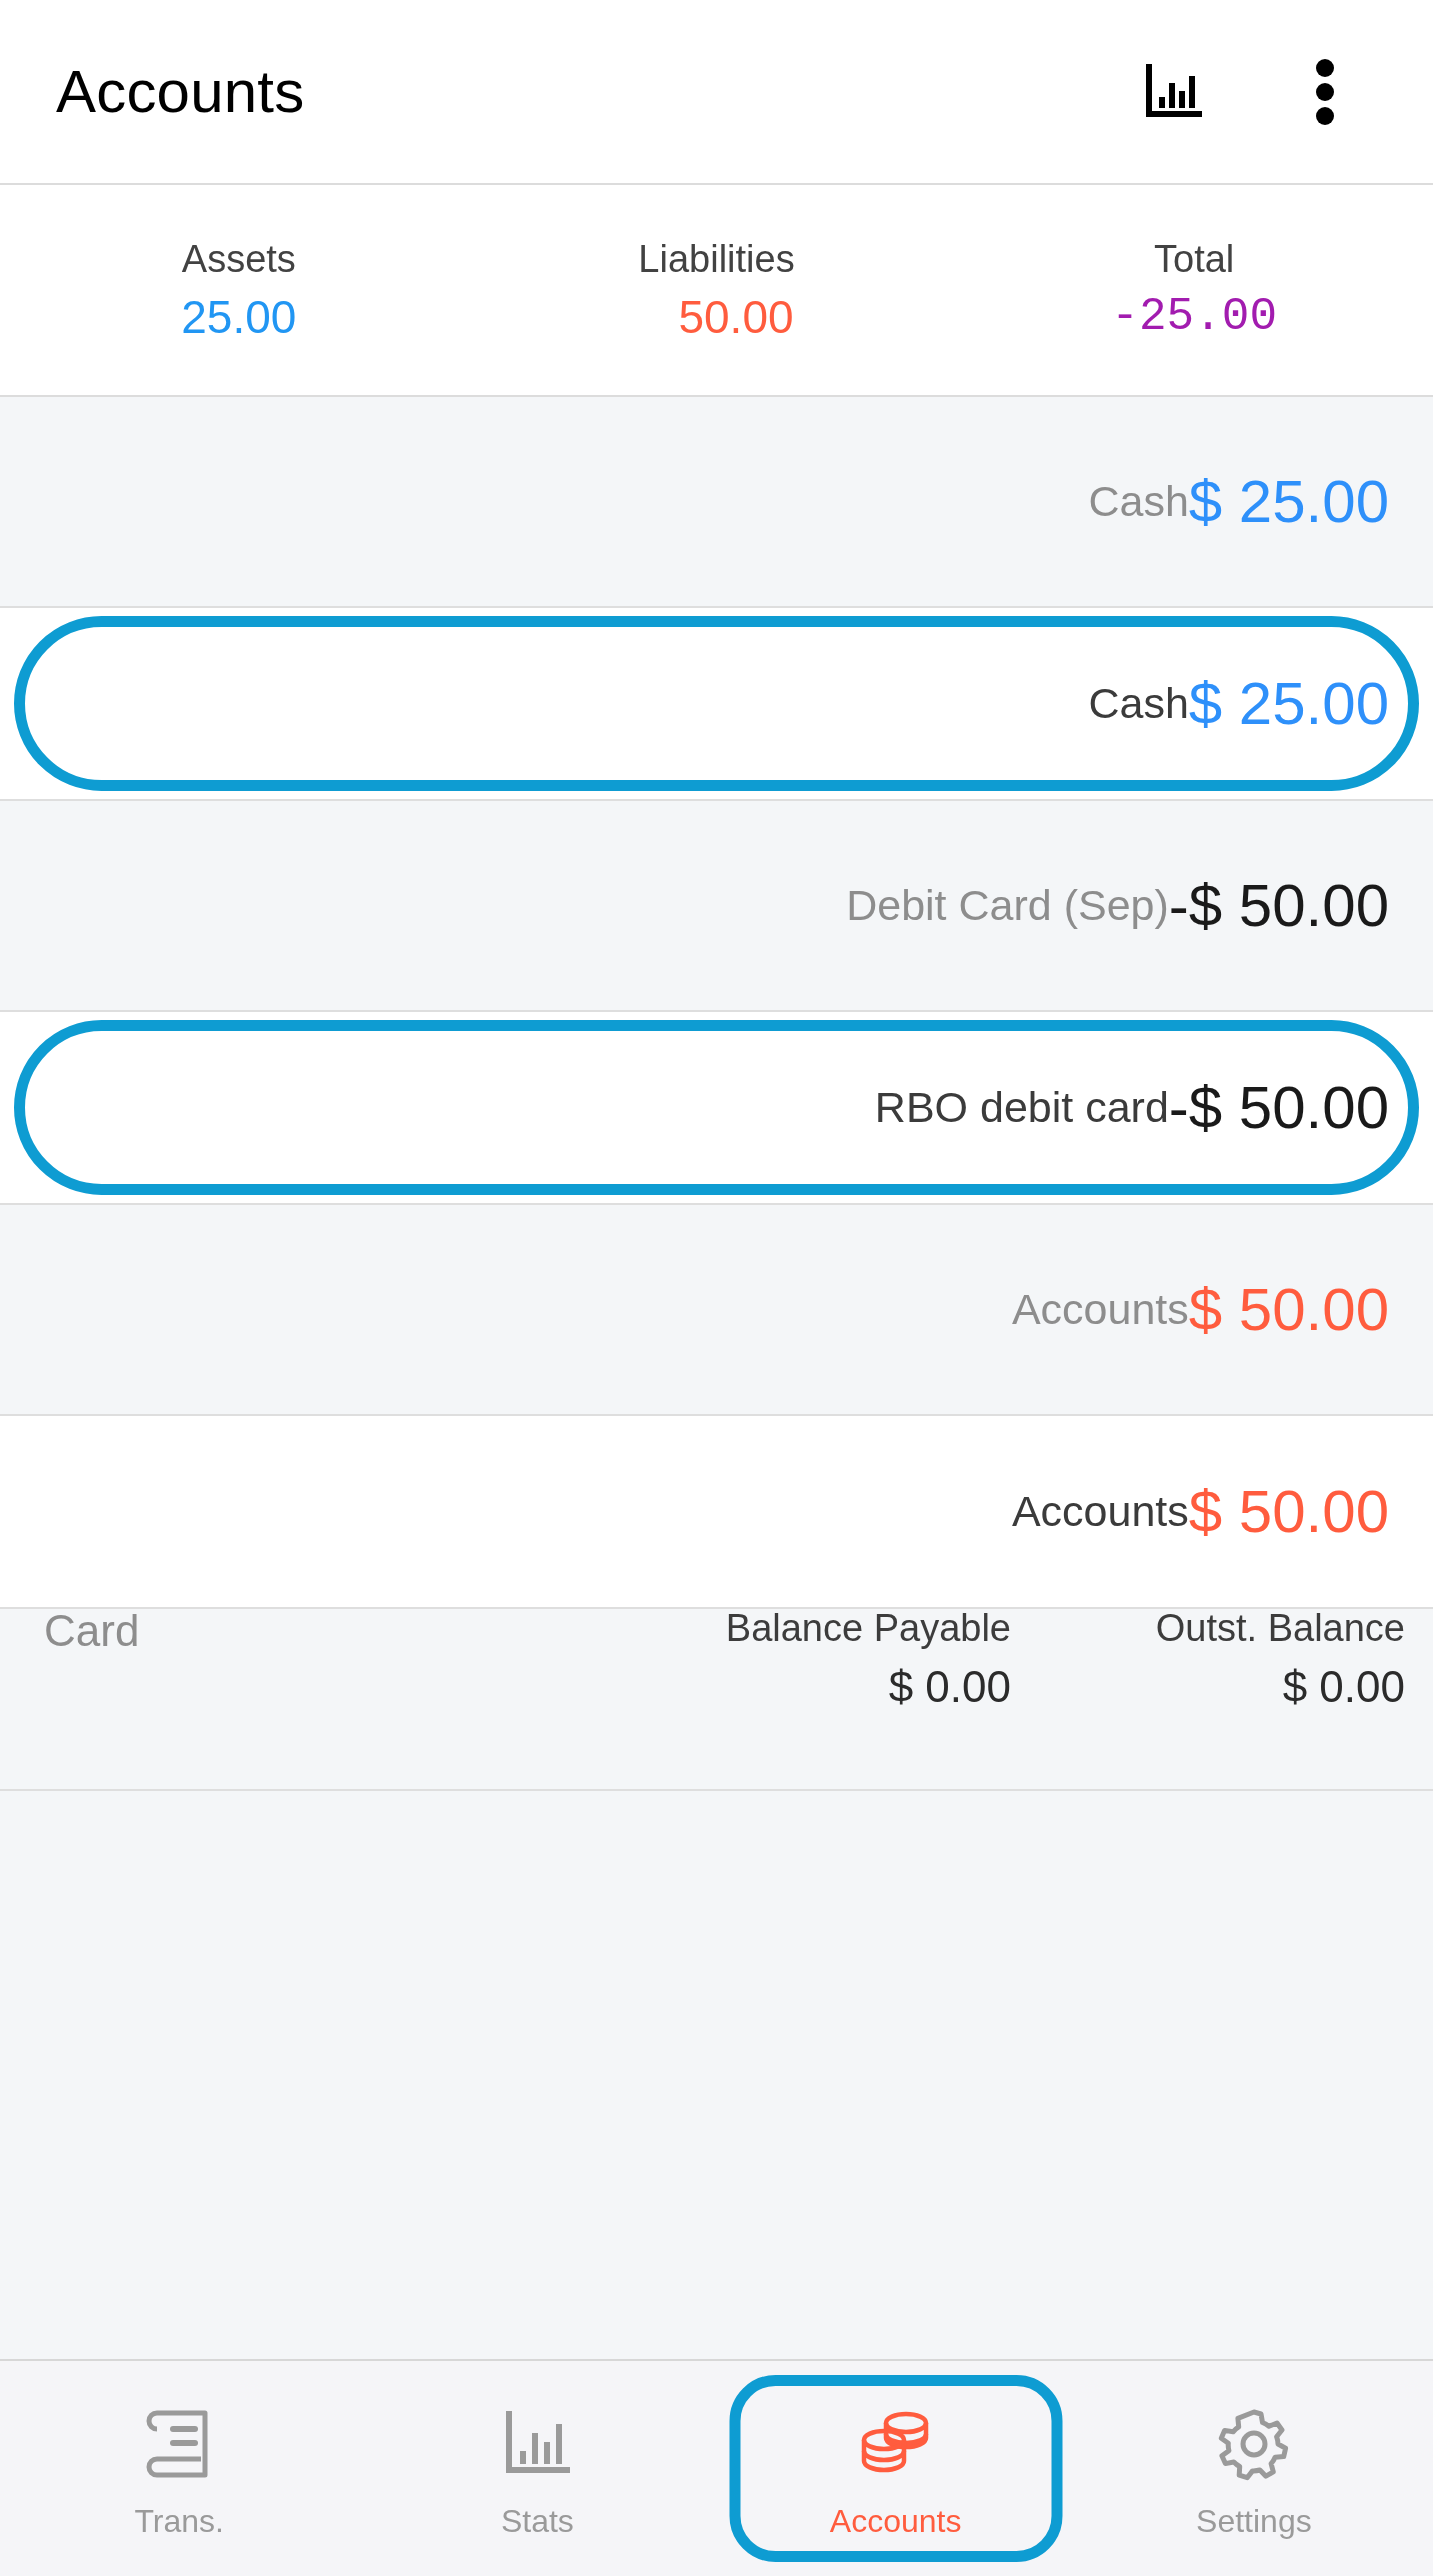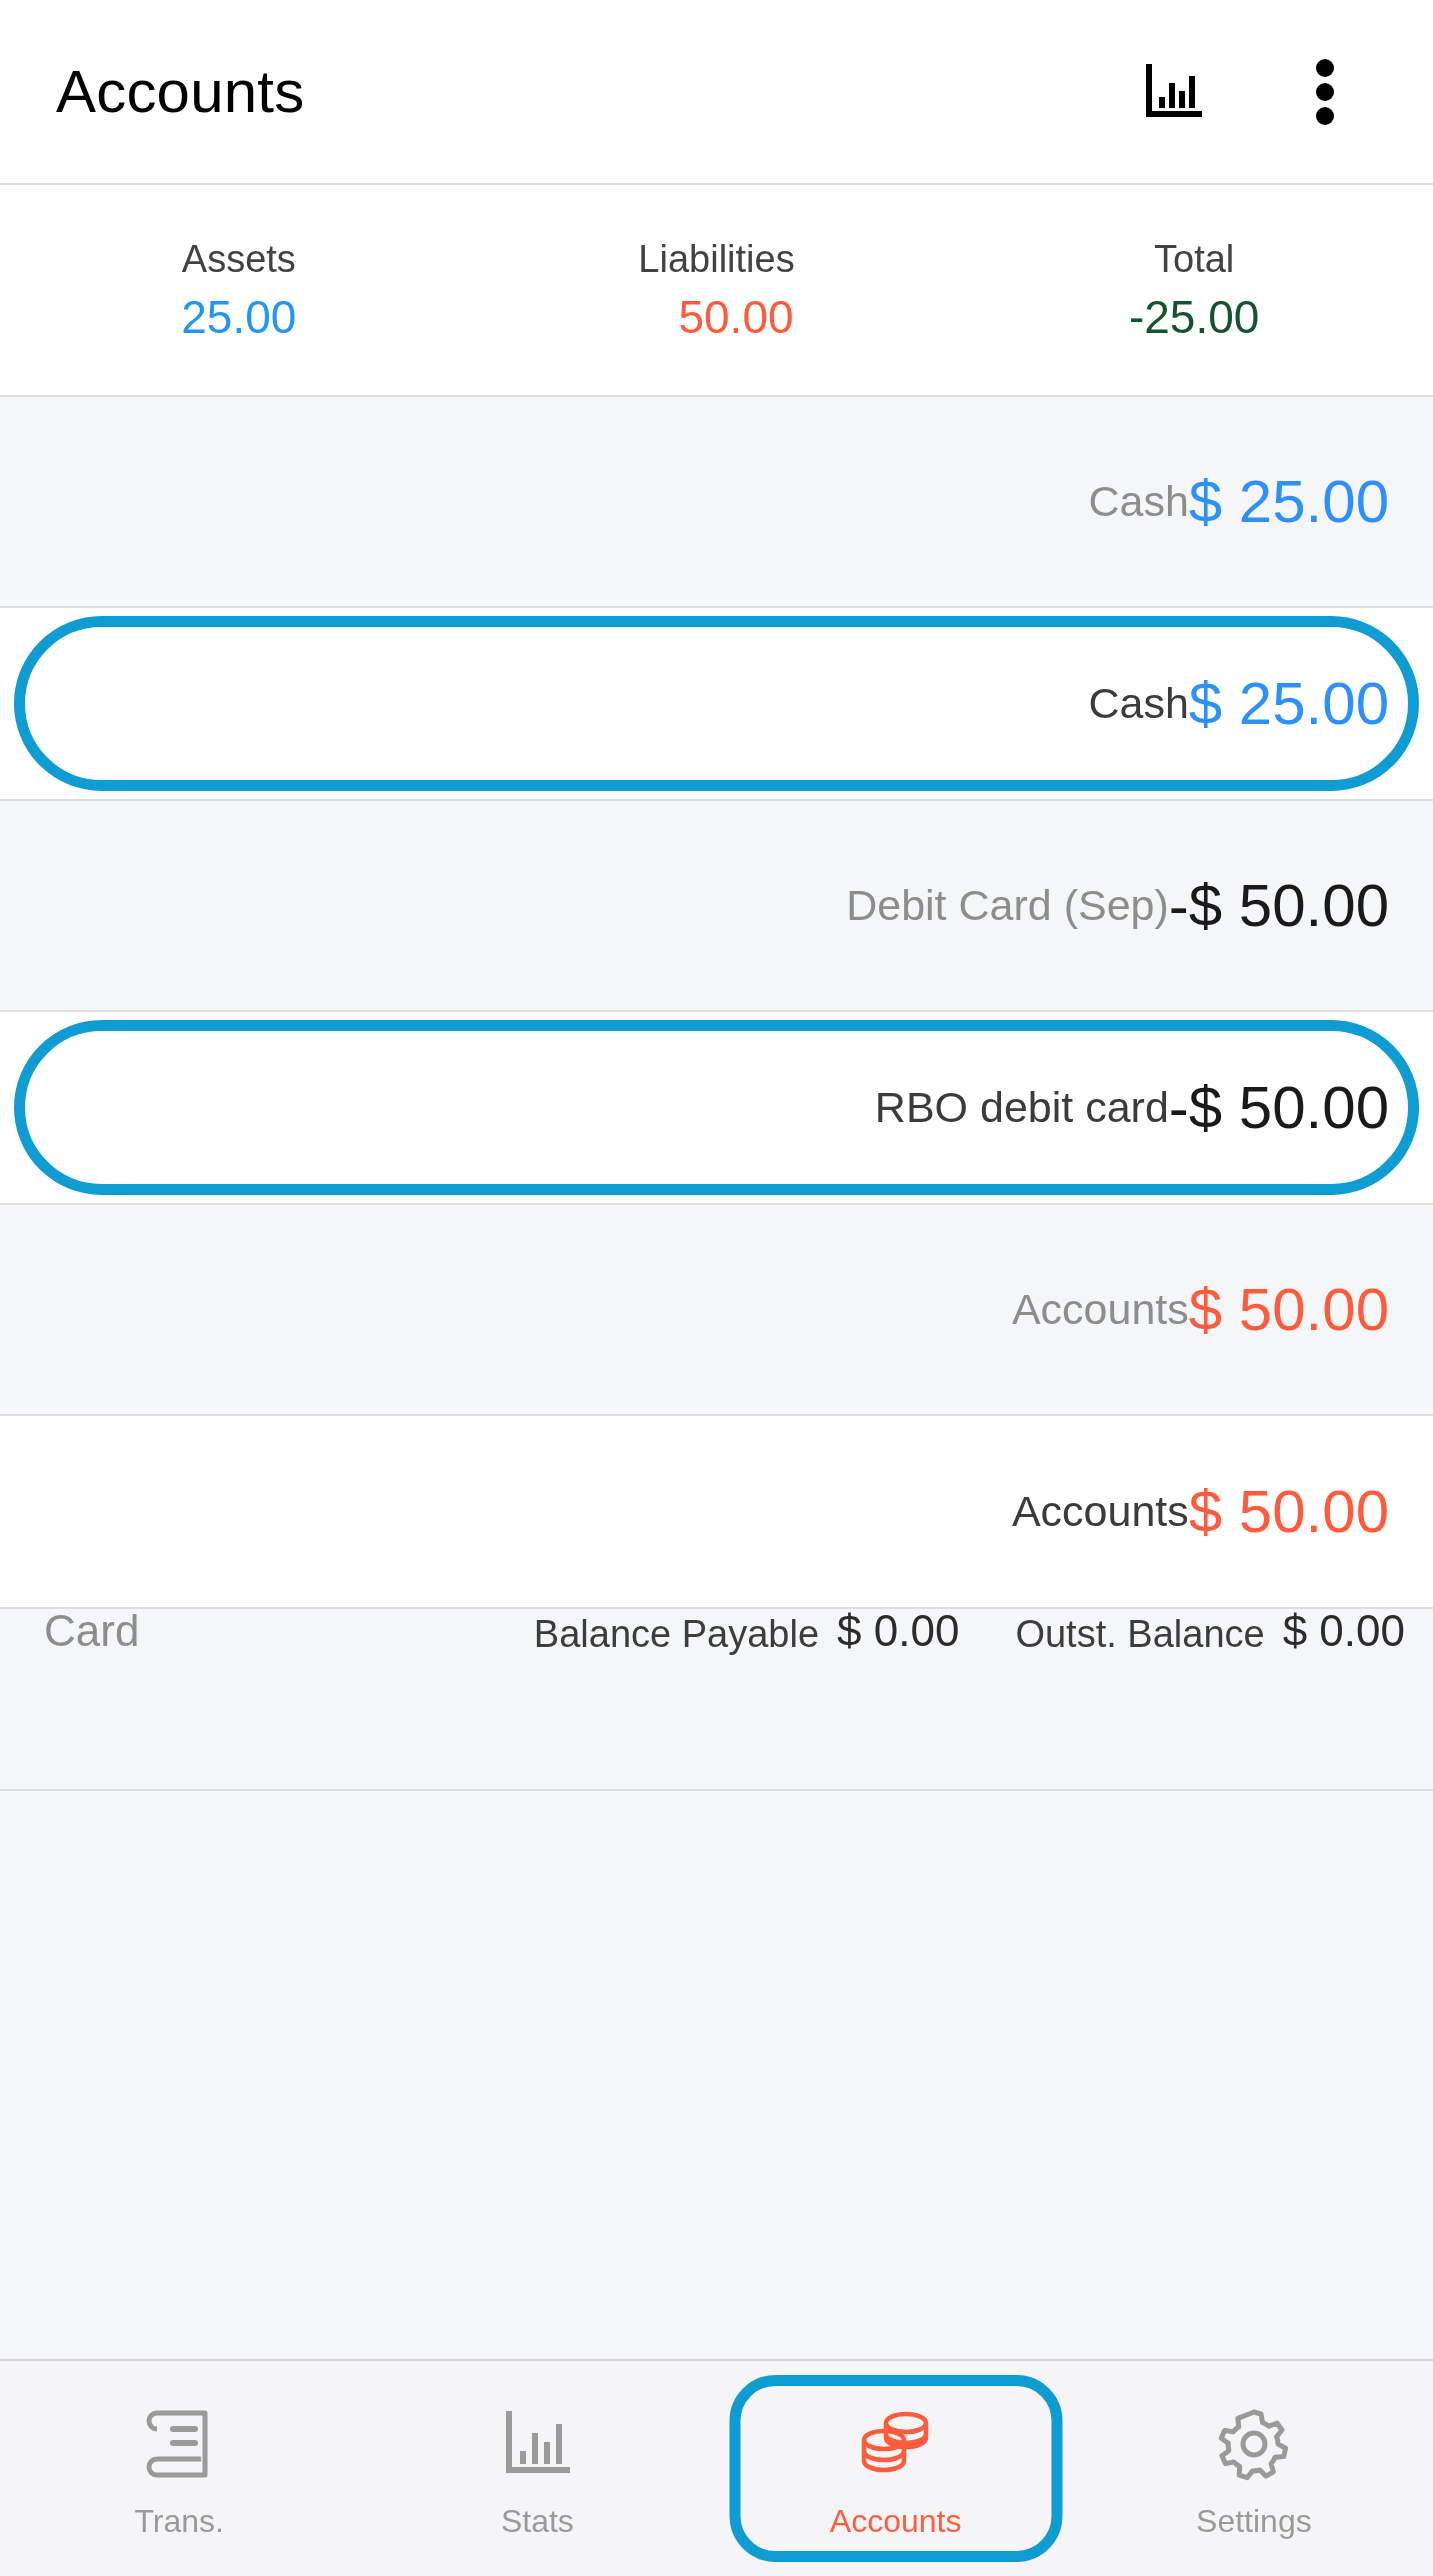--- a/index.html
+++ b/index.html
@@ -80,21 +80,21 @@
     color: #424242;
     line-height: 1;
   }
   .summary-value {
     font-size: 46px;
     line-height: 1;
     color: #000000;
   }
   .summary-value.assets    { color: #2196f3; }
   .summary-value.liabilities { color: #ff5c3e; margin-left: 39px; }
-  .summary-value.total     { color: #14532d; }
+  .summary-value.total     { color: #a21caf; font-family: Liberation Mono, monospace; }
 
   
   .list {
     flex: 1 1 auto;
     background: #f4f6f8;
     overflow: hidden;
     position: relative;
   }
 
   .row {
@@ -161,21 +161,21 @@
     line-height: 1;
   }
   .card-cols {
     flex: 1 1 auto;
     display: flex;
     justify-content: flex-end;
     gap: 0;
   }
   .card-col {
     display: flex;
-    flex-direction: row;
+    flex-direction: column;
     align-items: flex-end;
     gap: 18px;
     min-width: 338px;
   }
   .card-col + .card-col { margin-left: 56px; }
   .card-col-head {
     font-size: 38px;
     color: #3c3c3c;
     line-height: 1;
     white-space: nowrap;

